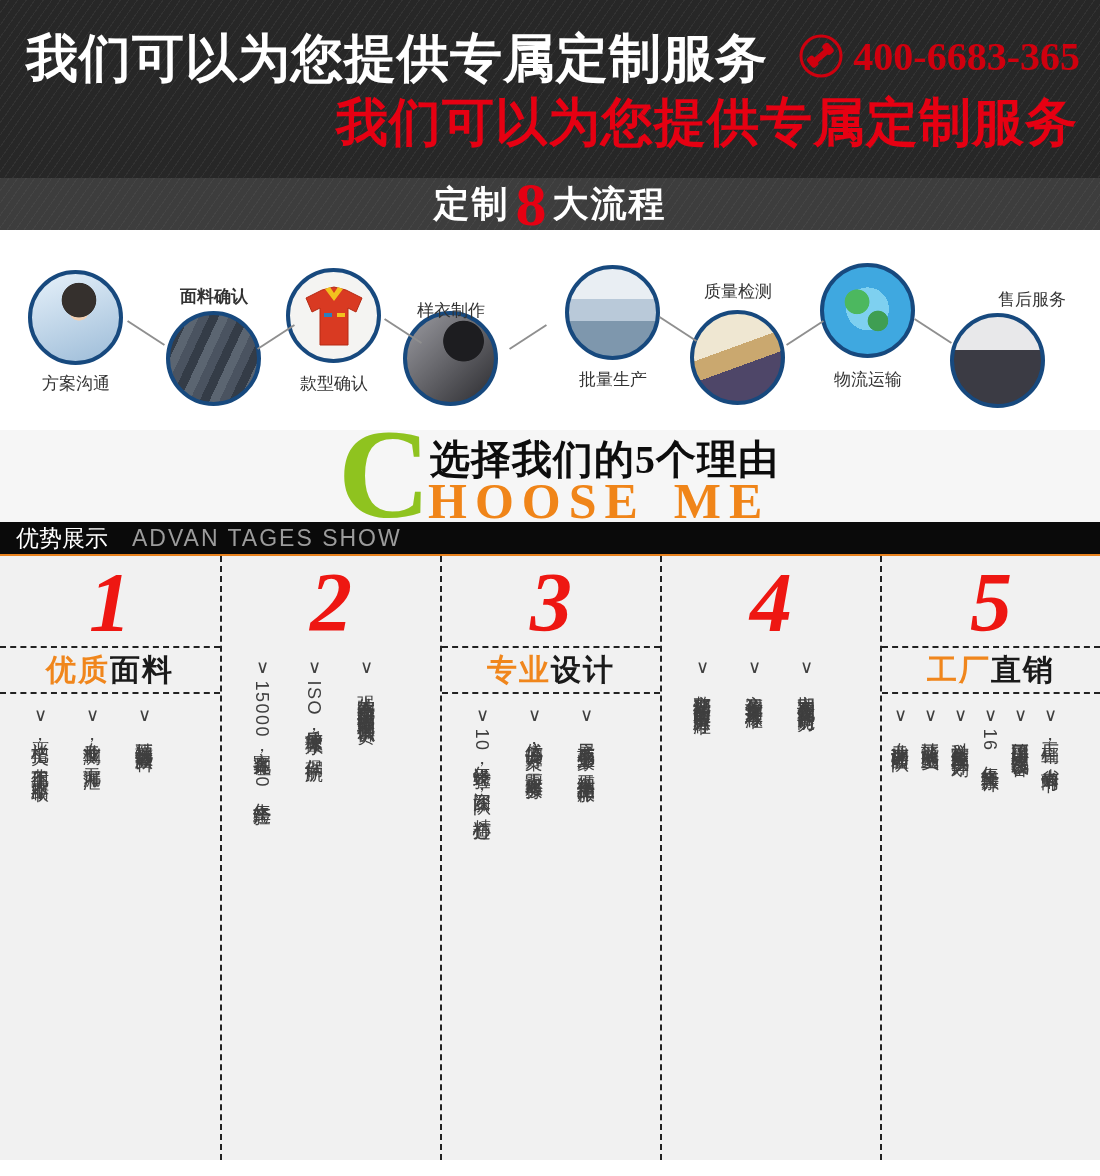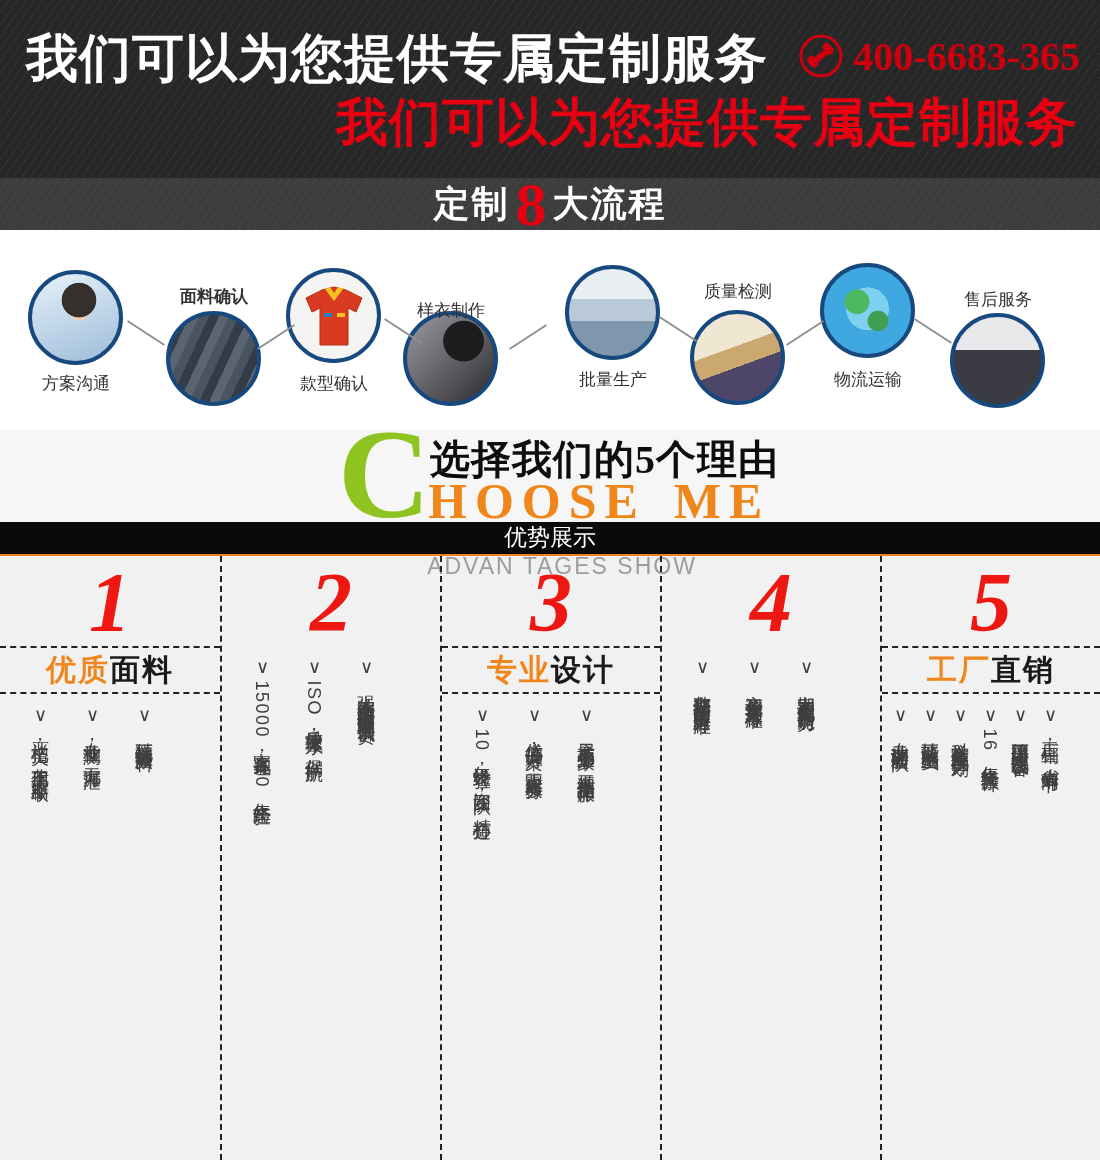--- a/index.html
+++ b/index.html
@@ -61,21 +61,21 @@
   .c6 { left:690px; top:80px;  }
   .c7 { left:820px; top:33px;  }
   .c8 { left:950px; top:83px;  }
   .l1 { left:21px;  top:142px; }
   .l2 { left:159px; top:55px;font-weight:bold;  }
   .l3 { left:279px; top:142px; }
   .l4 { left:396px; top:69px;  }
   .l5 { left:558px; top:138px; }
   .l6 { left:683px; top:50px;  }
   .l7 { left:813px; top:138px; }
-  .l8 { left:943px; top:58px;text-align:center;  }
+  .l8 { left:977px; top:58px;text-align:center;  }
   .k1 { left:124px; top:102px; }
   .k2 { left:254px; top:106px; }
   .k3 { left:381px; top:100px; }
   .k4 { left:506px; top:106px; }
   .k5 { left:656px; top:98px;  }
   .k6 { left:783px; top:102px; }
   .k7 { left:911px; top:100px; }
 
   
   .p1 { background:
@@ -110,21 +110,21 @@
   .choose-en {
     position:absolute; left:428px; top:42px;
     font-family:"Liberation Serif", serif; font-weight:bold;
     font-size:50px; color:#f08519; letter-spacing:8px; white-space:nowrap;
   }
   .choose-en .me { margin-left:28px; }
 
   
   .advantages-bar {
     height:34px; background:#0a0a0a; border-bottom:2px solid #e8821e;
-    display:flex; align-items:center; padding-left:0;flex-direction:column;
+    display:flex; align-items:center; padding-left:16px;
   }
   .ab-cn { color:#ffffff; font-size:23px; }
   .ab-en { color:#9c9c9c; font-size:23px; margin-left:24px; letter-spacing:2px; }
 
   
   .advantage-columns { display:flex; height:604px; background:#f1f1f1; }
   .adv-col { width:220px; height:100%; }
   .adv-col.divided { border-left:2px dashed #222222; }
   .col-number {
     height:90px; text-align:center; padding-top:2px;

